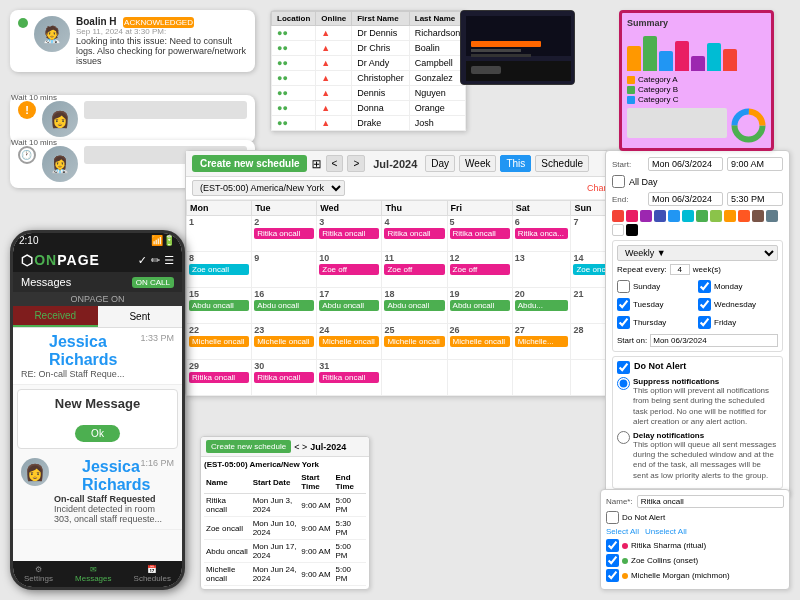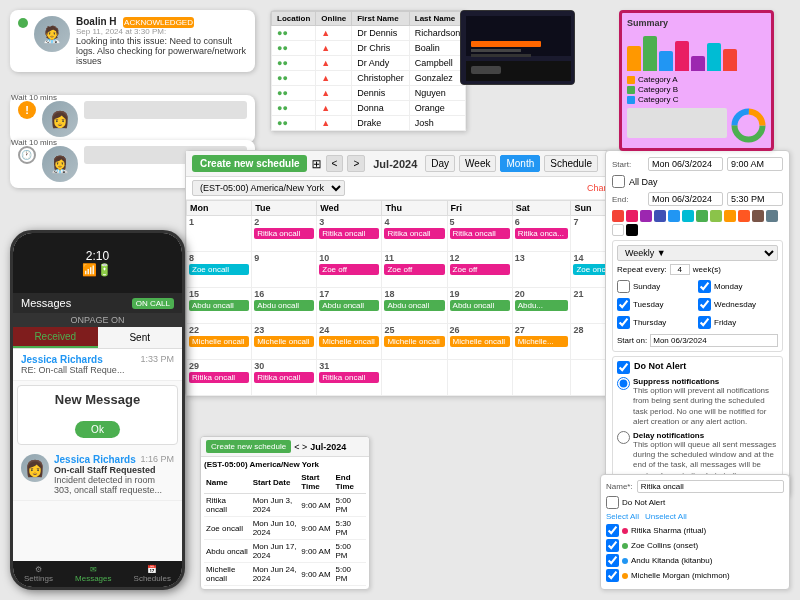--- a/index.html
+++ b/index.html
@@ -32,26 +32,25 @@
       height: 100%;
       background: #fff;
       border-radius: 19px;
       overflow: hidden;
       display: flex;
       flex-direction: column;
     }
     .phone-status-bar {
       background: #1a1a1a;
       color: #fff;
-      font-size: 12px;
-      padding: 16px 6px;
+      font-size: 10px;
+      padding: 2px 6px;
       display: flex;
       justify-content: space-between;
       align-items: center;
-      flex-direction: column;
     }
     .phone-header {
       background: #1a1a1a;
       padding: 4px 8px;
       display: flex;
       align-items: center;
       justify-content: space-between;
     }
     .onpage-logo {
       color: #fff;
@@ -114,22 +113,23 @@
       overflow-y: auto;
       background: #f9f9f9;
     }
     .msg-item {
       padding: 5px 8px;
       border-bottom: 1px solid #eee;
       background: #fff;
     }
     .msg-sender {
       color: #2196F3;
-      font-size: 10px;
+      font-size: 16px;
       font-weight: bold;
+      margin-left: 28px;
     }
     .msg-time {
       color: #999;
       font-size: 9px;
       float: right;
     }
     .msg-subject {
       font-size: 9px;
       color: #555;
     }
@@ -496,20 +496,28 @@
     }
   </style>
 </head>
 <body>
 
 <div class="phone-device">
   <div class="phone-screen">
     <div class="phone-status-bar">
       <span>2:10</span>
       <span>📶🔋</span>
+    </div>
+    <div class="phone-header">
+      <span class="onpage-logo">⬡<span>ON</span>PAGE</span>
+      <div class="phone-header-icons">
+        <span>✓</span>
+        <span>✏</span>
+        <span>☰</span>
+      </div>
     </div>
     <div class="messages-bar">
       <span>Messages</span>
       <span class="on-call-badge">ON CALL</span>
     </div>
     <div class="onpage-on-bar">ONPAGE ON</div>
     <div class="tab-row">
       <button class="tab-btn active">Received</button>
       <button class="tab-btn">Sent</button>
     </div>
@@ -693,21 +701,21 @@
 
 <div class="calendar-section">
   <div class="cal-header">
     <button class="cal-title-btn">Create new schedule</button>
     <span style="font-size:12px;">⊞</span>
     <button class="cal-nav-btn">&lt;</button>
     <button class="cal-nav-btn">&gt;</button>
     <span class="cal-month">Jul-2024</span>
     <button class="cal-view-btn">Day</button>
     <button class="cal-view-btn">Week</button>
-    <button class="cal-view-btn active">Month</button>
+    <button class="cal-view-btn active">This</button>
     <button class="cal-view-btn">Schedule</button>
   </div>
   <div class="cal-tz-row">
     <select class="tz-select">
       <option>(EST-05:00) America/New York</option>
     </select>
     <span class="changes-link">Changes</span>
   </div>
   <table class="cal-grid">
     <thead>
@@ -930,22 +938,17 @@
       <div class="person-dot" style="background:#e91e63;"></div>
       <span>Ritika Sharma (ritual)</span>
     </div>
       <div class="person-row">
       <input type="checkbox" checked="" style="">
       <div class="person-dot" style="background:#4CAF50;"></div>
       <span>Zoe Collins (onset)</span>
     </div>
       <div class="person-row">
       <input type="checkbox" checked="" style="">
-      <div class="person-dot" style="background:#2196F3;"></div>
-      <span>Andu Kitanda (kitanbu)</span>
-    </div>
-      <div class="person-row">
-      <input type="checkbox" checked="" style="">
       <div class="person-dot" style="background:#FF9800;"></div>
       <span>Michelle Morgan (michmon)</span>
     </div>
     </div>
 </div>
 
 </body></html>

